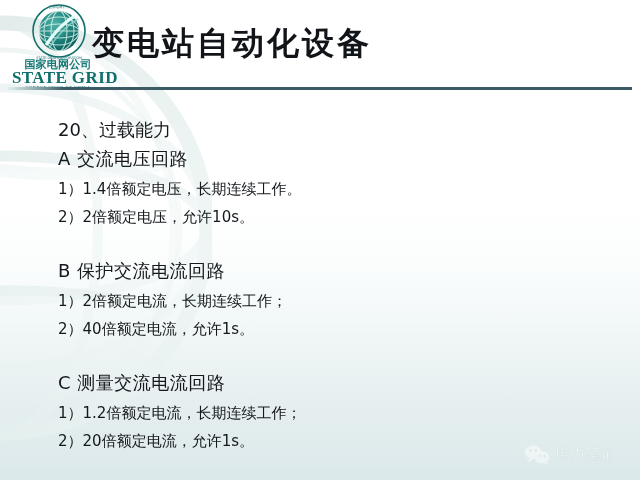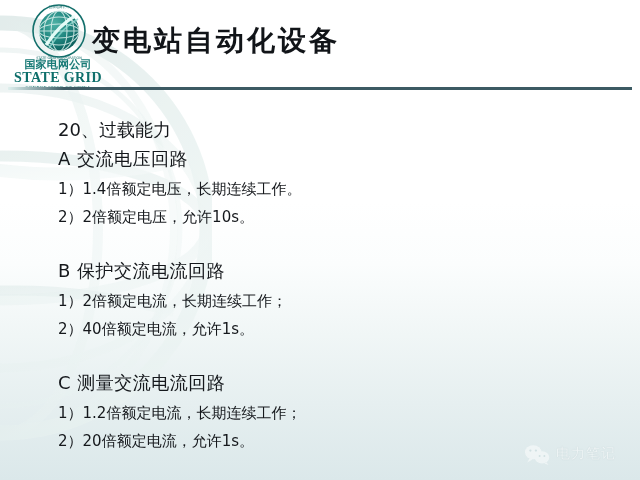--- a/index.html
+++ b/index.html
@@ -28,33 +28,33 @@
   .logo-mark{position:absolute;left:16px;top:0px;width:62px;height:58px;}
   .logo-mark svg{display:block;}
   .logo-text{position:absolute;left:0;top:56px;width:92px;text-align:center;}
   .lt-cn{
     font-family:"DejaVu Sans","Liberation Sans",sans-serif;
     font-size:11px;font-weight:700;color:#187a76;letter-spacing:.2px;
     line-height:12px;white-space:nowrap;
   }
   .lt-en{
     font-family:"Liberation Serif","DejaVu Serif",serif;
-    font-size:14px;font-weight:700;color:#0e6f6b;letter-spacing:.4px;
+    font-size:17px;font-weight:700;color:#0e6f6b;letter-spacing:.4px;
     line-height:13px;white-space:nowrap;
   }
   .lt-sub{
     font-family:"Liberation Serif","DejaVu Serif",serif;
     font-size:4.6px;font-weight:700;color:#3d8a86;letter-spacing:.35px;
     line-height:7px;white-space:nowrap;
   }
 
   .title{
     position:absolute;left:92px;top:22px;
     font-family:"DejaVu Sans","Liberation Sans",sans-serif;
-    font-size:28px;font-weight:700;color:#111418;
+    font-size:32px;font-weight:700;color:#111418;
     letter-spacing:3px;white-space:nowrap;
   }
   .rule{
     position:absolute;left:8px;top:87px;width:624px;height:3px;
     background:#3c5a63;
   }
   .rule-fade{
     position:absolute;left:8px;top:87px;width:56px;height:3px;
     background:linear-gradient(to right,#dff0ee 0%,#6f8d92 70%,#3c5a63 100%);
   }

